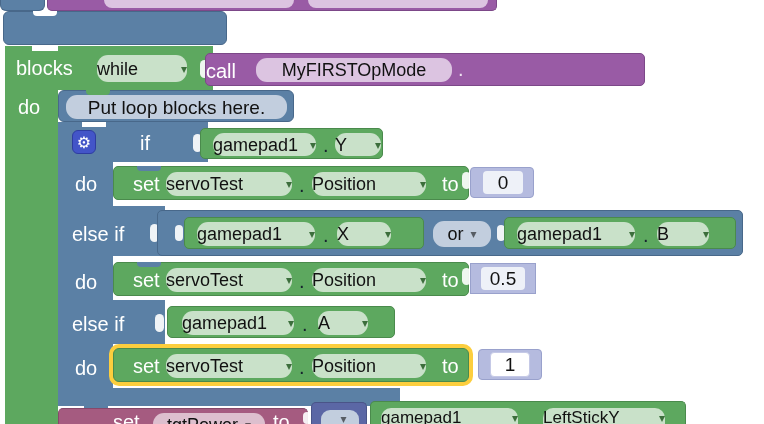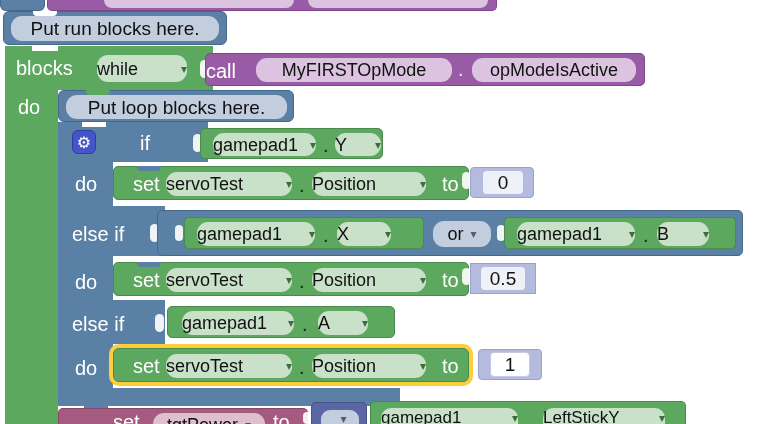--- a/index.html
+++ b/index.html
@@ -37,44 +37,38 @@
 
   <div class="abs b-cmt" style="left:0;top:0;width:45px;height:11px;border-radius:0 0 6px 6px;border-top:none;"></div>
 
   <div class="abs b-purple" style="left:47px;top:0;width:450px;height:11px;border-radius:0 0 5px 5px;border-top:none;">
     <div class="abs fld-purple" style="left:56px;top:0;width:190px;height:8px;border-radius:0 0 8px 8px;"></div>
     <div class="abs fld-purple" style="left:260px;top:0;width:180px;height:8px;border-radius:0 0 8px 8px;"></div>
   </div>
 
   <div class="abs b-cmt" style="left:3px;top:11px;width:224px;height:34px;border-radius:6px;">
     <div class="abs" style="left:29px;top:-1px;width:24px;height:5px;background:#fff;border-radius:0 0 4px 4px;"></div>
-    <div class="abs fld fld-blue" style="left:7px;top:4px;width:208px;height:25px;font-size:19px;">
-        <span>Put run blocks here.</span>
-      </div>
   </div>
 
   <div class="abs b-green poly" style="left:5px;top:46px;width:210px;height:378px;
               clip-path:polygon(0 0,27px 0,27px 5px,53px 5px,53px 0,208px 0,208px 44px,53px 44px,53px 378px,0 378px);"></div>
   <div class="abs lbl" style="left:16px;top:58px;">blocks</div>
   <div class="abs fld fld-green" style="left:97px;top:55px;width:90px;height:27px;">
     <span>while</span>
     <span class="arw arw-g">▾</span>
   </div>
   <div class="abs lbl" style="left:18px;top:97px;">do</div>
 
   <div class="abs joint" style="left:200px;top:60px;width:9px;height:18px;"></div>
   <div class="abs b-purple" style="left:205px;top:53px;width:440px;height:33px;border-radius:5px;">
     <span class="abs lbl" style="left:0;top:7px;">call</span>
     <div class="abs fld fld-purple" style="left:50px;top:4px;width:196px;height:24px;">
         <span>MyFIRSTOpMode</span>
       </div>
     <span class="abs dot" style="left:252px;top:5px;color:#efe3f2;">.</span>
-    <div class="abs fld fld-purple" style="left:266px;top:4px;width:164px;height:24px;">
-        <span>opModeIsActive</span>
-      </div>
   </div>
 
   <div class="abs b-cmt" style="left:58px;top:90px;width:236px;height:32px;border-radius:6px;">
     <div class="abs fld fld-blue" style="left:7px;top:4px;width:221px;height:24px;font-size:19px;">
         <span>Put loop blocks here.</span>
       </div>
   </div>
   <div class="abs b-green bump" style="left:86px;top:90px;width:24px;height:5px;"></div>
 
   <div class="abs b-blue poly" style="left:58px;top:122px;width:350px;height:284px;

